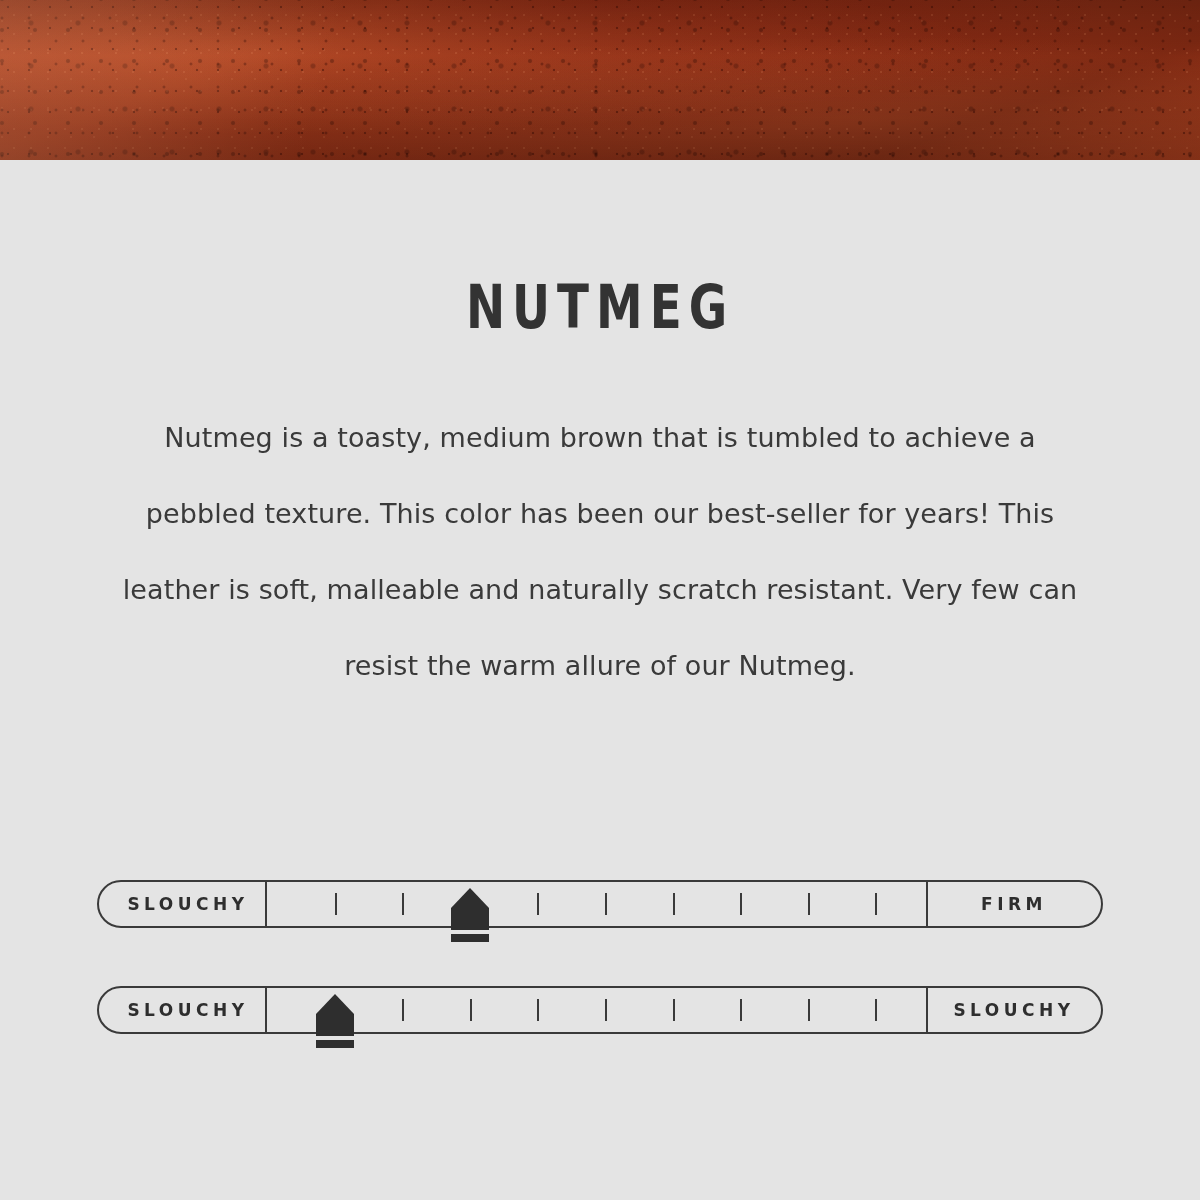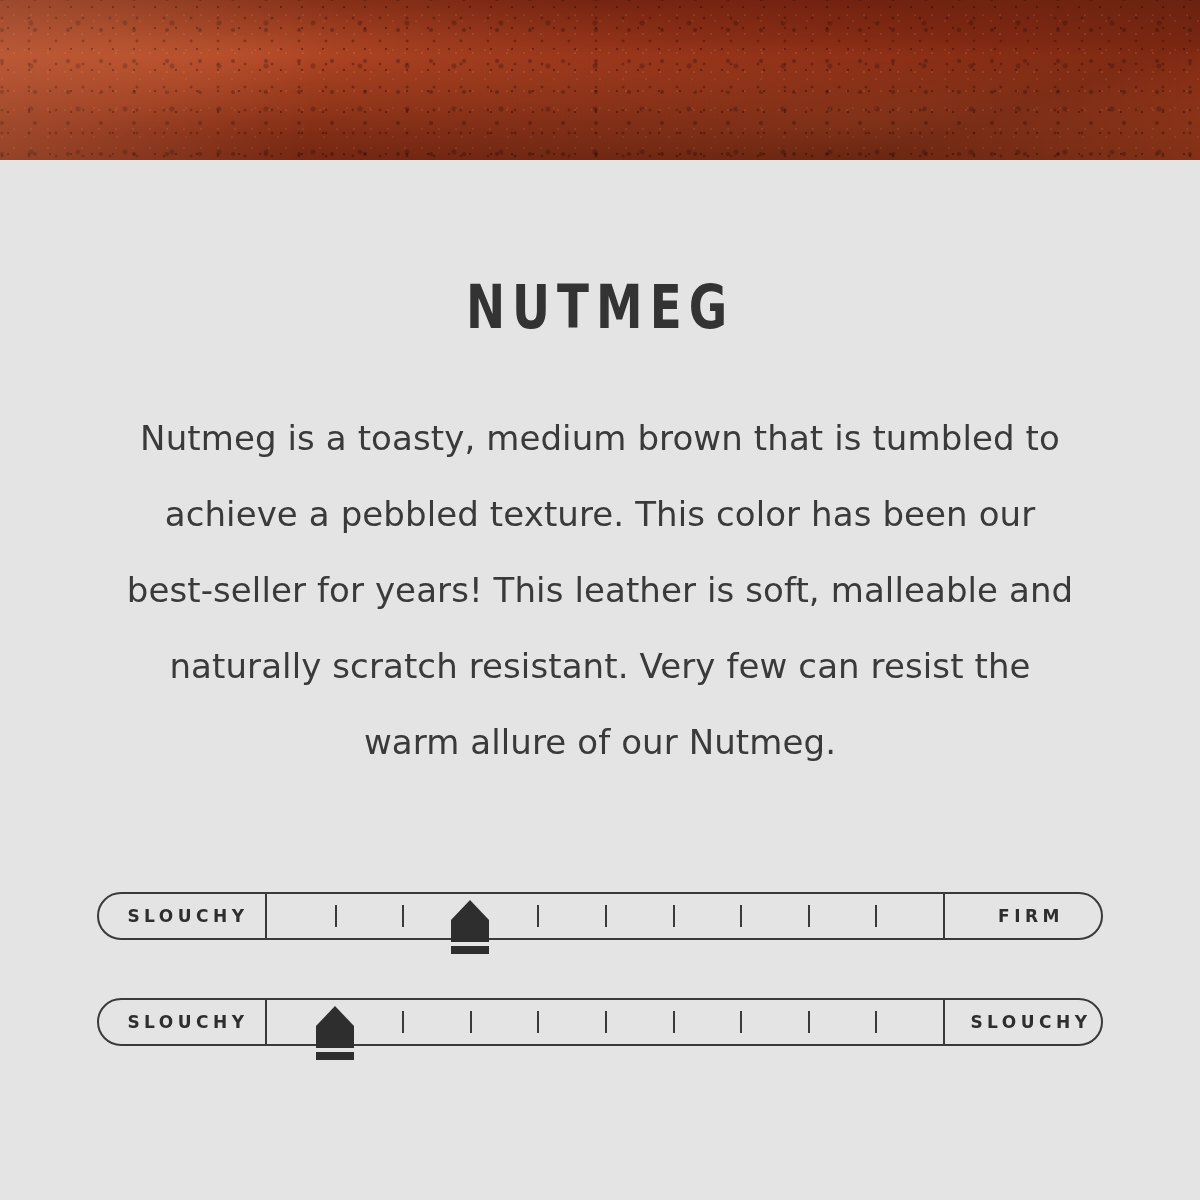--- a/index.html
+++ b/index.html
@@ -77,36 +77,36 @@
     color: #333333;
     transform: scaleX(0.78);
   }
   .desc {
     margin: 0 auto;
     padding-top: 58px;
     width: 960px;
     text-align: center;
     font-family: "DejaVu Sans", sans-serif;
     font-weight: 400;
-    font-size: 34px;
+    font-size: 27px;
     line-height: 76px;
     letter-spacing: 0.1px;
     color: #3a3a3a;
   }
 
   
   .scales {
     position: absolute;
     left: 0;
     top: 880px;
     width: 1200px;
   }
   .scale {
     position: relative;
-    margin: 12px auto 58px auto;
+    margin: 0 auto 58px auto;
     width: 1006px;
     height: 48px;
   }
   .scale-track {
     position: absolute;
     left: 0;
     top: 0;
     width: 1006px;
     height: 48px;
     box-sizing: border-box;
@@ -128,21 +128,21 @@
     color: #2e2e2e;
     box-sizing: border-box;
   }
   .label-left {
     left: 0;
     width: 170px;
     border-right: 2px solid #3a3a3a;
     padding-left: 14px;
   }
   .label-right {
-    right: 0;
+    right: 17px;
     width: 160px;
     border-left: 2px solid #3a3a3a;
     padding-left: 14px;
   }
   .ticks {
     position: absolute;
     left: 170px;
     right: 160px;
     top: 0;
     height: 48px;

